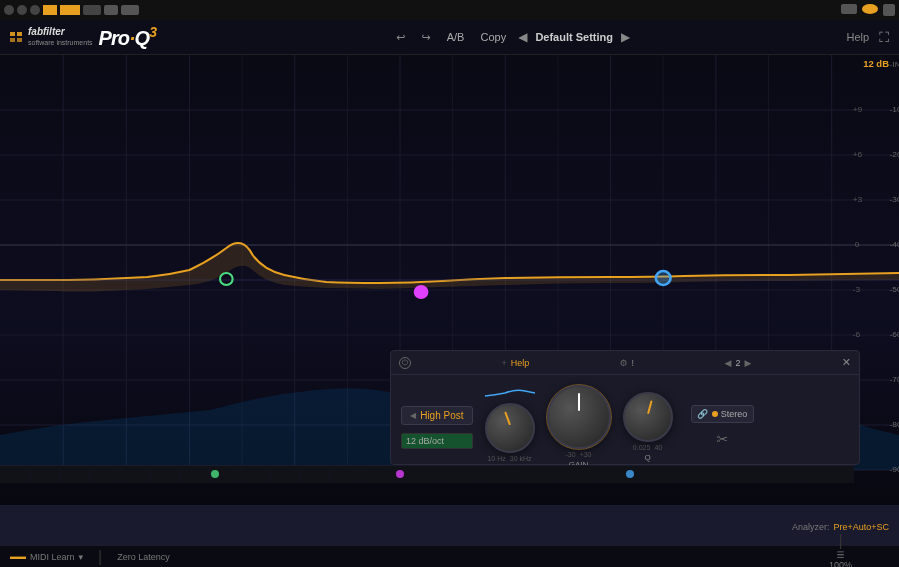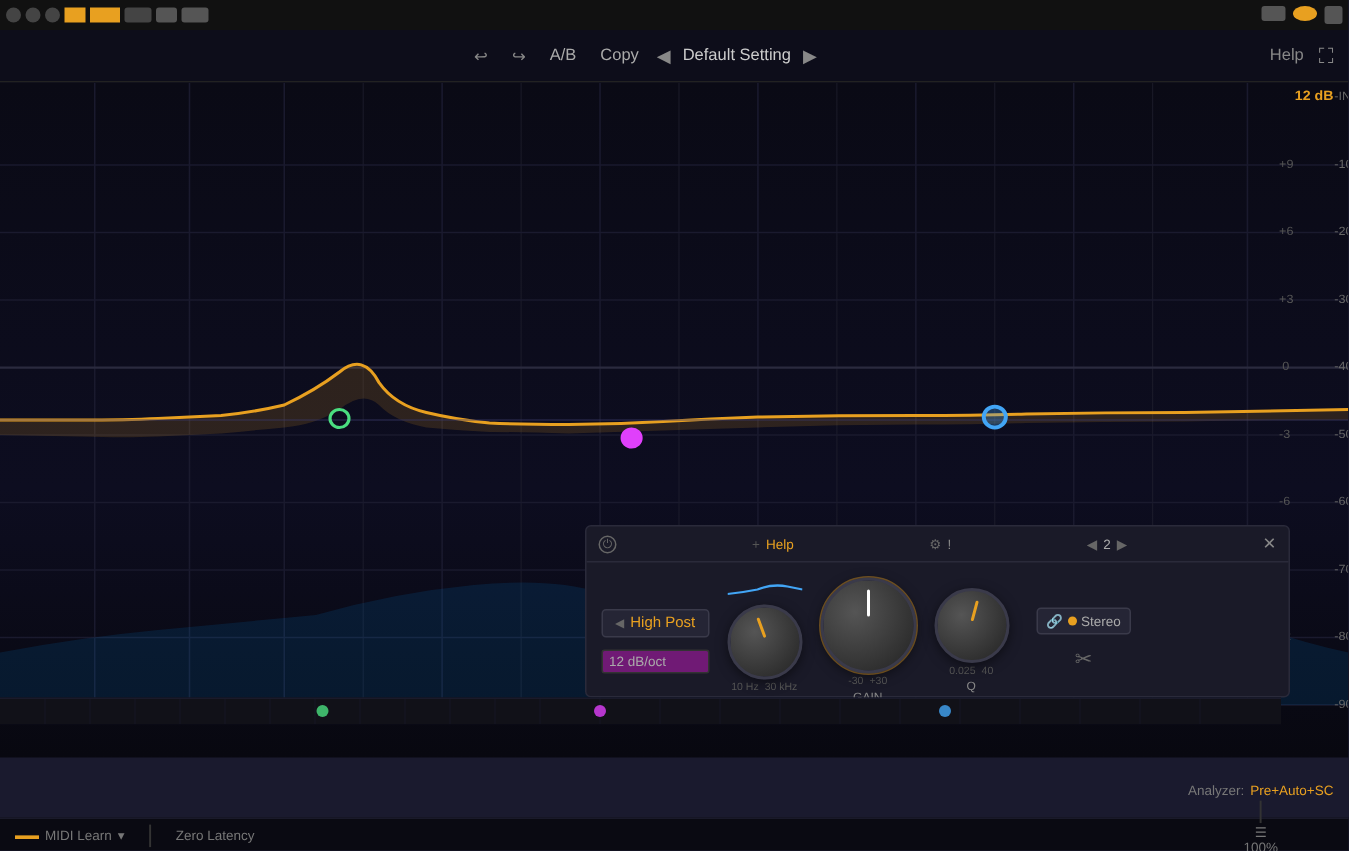--- a/index.html
+++ b/index.html
@@ -94,20 +94,21 @@
     }
     .header-btn {
       color: #888;
       font-size: 11px;
       cursor: pointer;
       padding: 2px 4px;
     }
     .preset-name {
       color: #ccc;
       font-size: 11px;
+      font-weight: bold;
     }
     .arrow-btn {
       color: #888;
       font-size: 12px;
       cursor: pointer;
     }
     .header-right {
       display: flex;
       align-items: center;
       gap: 10px;
@@ -233,21 +234,21 @@
     .knob-label {
       color: #888;
       font-size: 8px;
       text-align: center;
     }
 
     
     .slope-selector {
       color: #aaa;
       font-size: 9px;
-      background: #701a75;
+      background: #14532d;
       border: 1px solid #333;
       padding: 2px 4px;
       border-radius: 2px;
       margin-top: 4px;
     }
 
     
     .stereo-btn {
       background: #252535;
       border: 1px solid #3a3a4a;
@@ -353,20 +354,43 @@
   </div>
   <div class="title-bar-center"></div>
   <div style="display:flex; gap:5px;">
     <div class="title-bar-icon" style="background:#555; width:16px; height:10px;"></div>
     <div class="title-bar-icon" style="background:#e8a020; width:16px; height:10px; border-radius:50%;"></div>
     <div class="title-bar-icon"></div>
   </div>
 </div>
 
 <div class="plugin-header">
+  <div class="logo-area">
+    <div style="display:flex; flex-direction:column; gap:2px;">
+      <div style="display:flex; gap:2px;">
+        <div style="width:5px; height:4px; background:#e8a020; opacity:0.9;"></div>
+        <div style="width:5px; height:4px; background:#e8a020; opacity:0.9;"></div>
+      </div>
+      <div style="display:flex; gap:2px;">
+        <div style="width:5px; height:4px; background:#e8a020; opacity:0.7;"></div>
+        <div style="width:5px; height:4px; background:#e8a020; opacity:0.7;"></div>
+      </div>
+    </div>
+    <div>
+      <div class="logo-text">
+        <span class="brand" style="font-style:italic; color:#ddd;">fabfilter</span>
+      </div>
+      <div class="logo-text">
+        <span style="font-size:7px; color:#888;">software instruments</span>
+      </div>
+    </div>
+    <div class="pro-q-logo">
+      Pro<span class="dot">·</span>Q<span class="three">3</span>
+    </div>
+  </div>
 
   <div class="header-controls">
     <span class="header-btn">↩</span>
     <span class="header-btn">↪</span>
     <span class="header-btn" style="color:#aaa;">A/B</span>
     <span class="header-btn" style="color:#aaa;">Copy</span>
     <span class="arrow-btn">◀</span>
     <span class="preset-name">Default Setting</span>
     <span class="arrow-btn">▶</span>
   </div>

